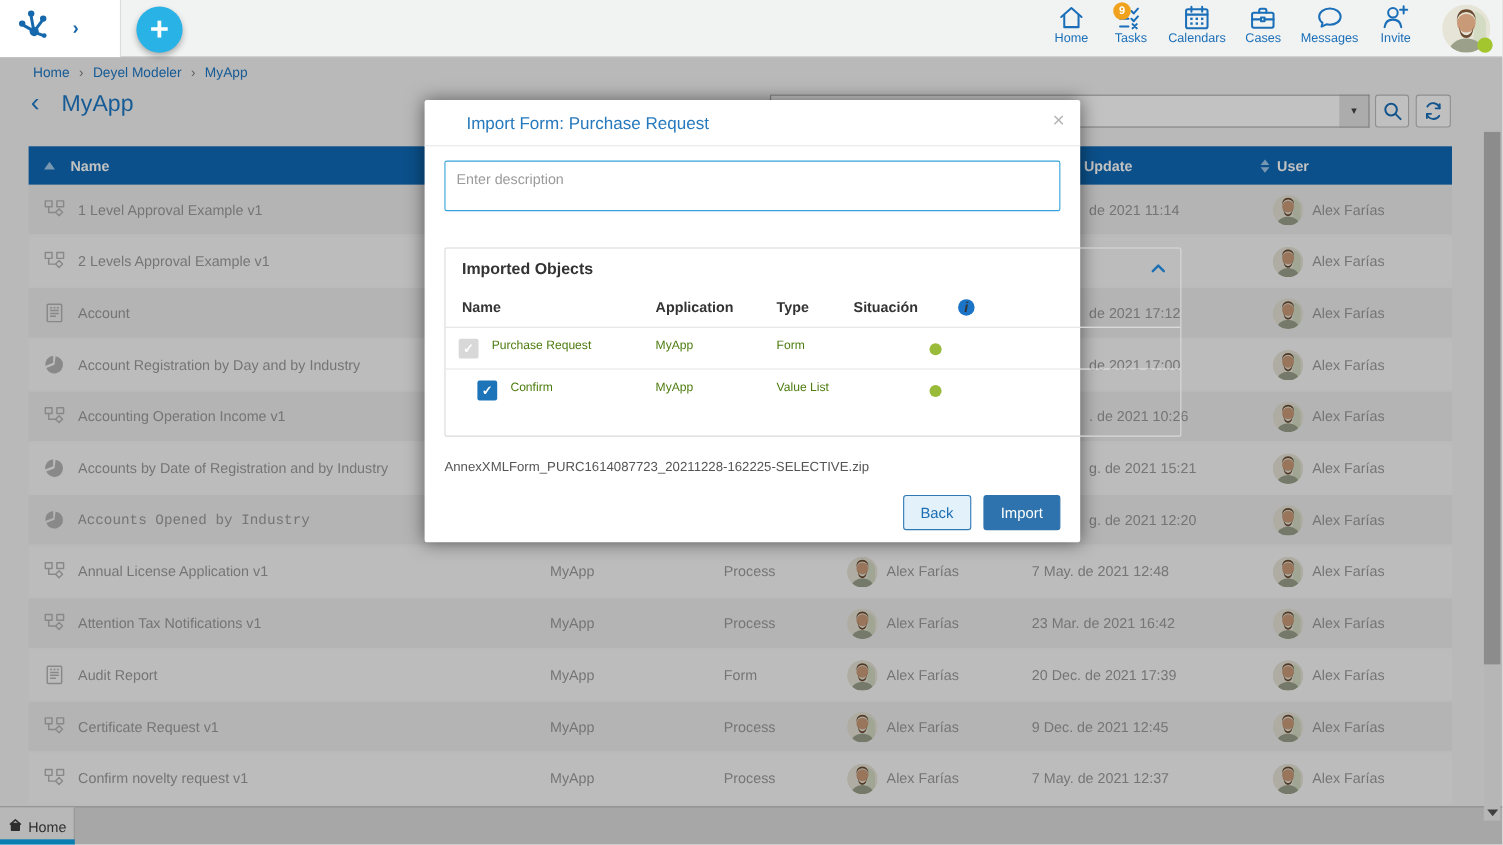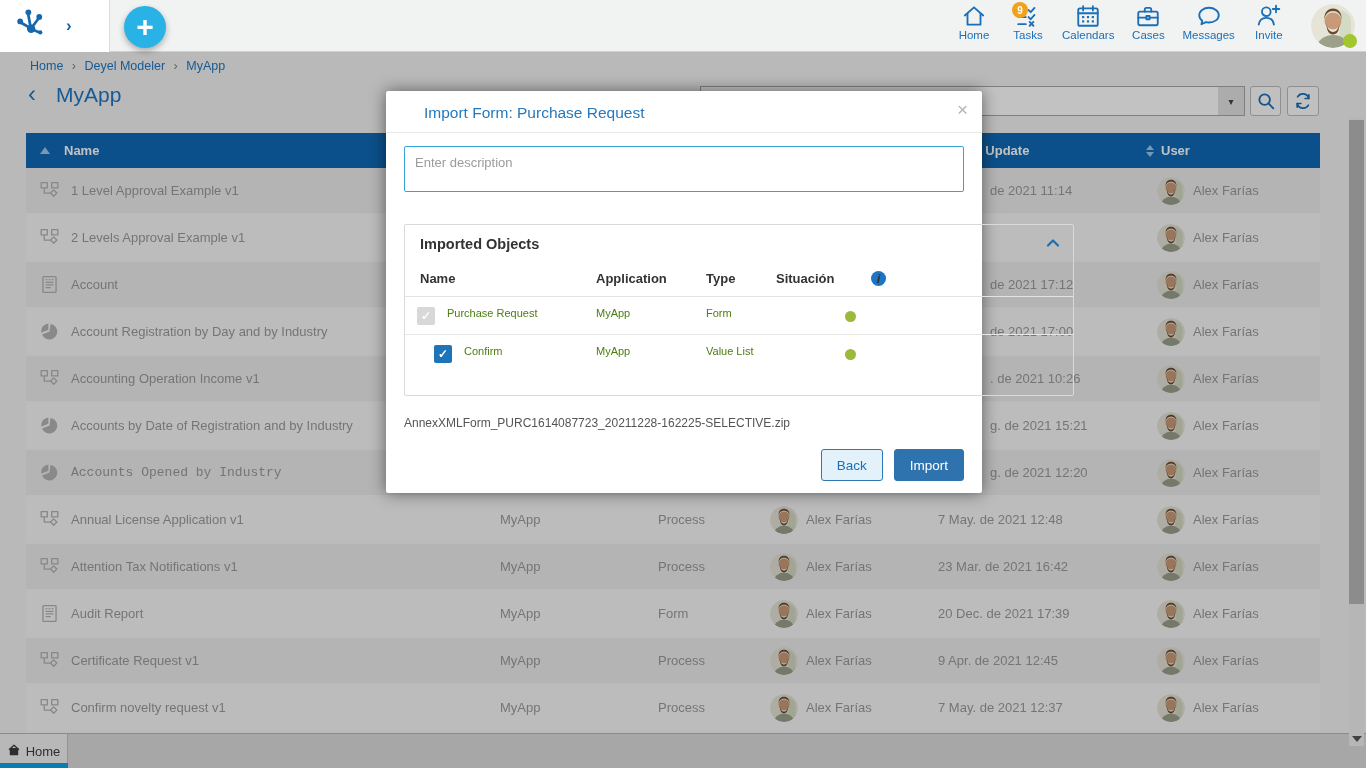--- a/index.html
+++ b/index.html
@@ -670,21 +670,21 @@
                 <path d="M30 6a16 14 0 0 1 10 12v26H28z" fill="#d3dbc2"></path>
                 <path d="M6 44a16 13 0 0 1 32 0z" fill="#9aa08a"></path>
                 <circle cx="22" cy="17" r="8.5" fill="#c89a78"></circle>
                 <path d="M13.5 15.5a8.5 8.5 0 0 1 17 0c.5-7-3-11-8.5-11s-9 4-8.5 11z" fill="#6b4c31"></path>
                 <path d="M15.5 19c.5 5.5 3 9 6.5 9s6-3.5 6.5-9c0 8-2.5 11.5-6.5 11.5S15.5 27 15.5 19z" fill="#6b4c31"></path>
               </g>
             </svg>
           </span>
         </span>
         <span class="cell" style="left: 780px;">Alex Farías</span>
-        <span class="cell date" style="left: 912px;">9 Apr. de 2021 12:45</span>
+        <span class="cell date" style="left: 912px;">9 Dec. de 2021 12:45</span>
         <span class="cell" style="left: 1131px; top: 8.5px; height: 28px;">
           <span class="av" style="width: 28px; height: 28px;">
             <svg viewBox="0 0 44 44" width="28" height="28">
               <defs>
                 <clipPath id="avc">
                   <circle cx="22" cy="22" r="22"></circle>
                 </clipPath>
               </defs>
               <g clip-path="url(#avc)">
                 <rect width="44" height="44" fill="#e6e4d7"></rect>

